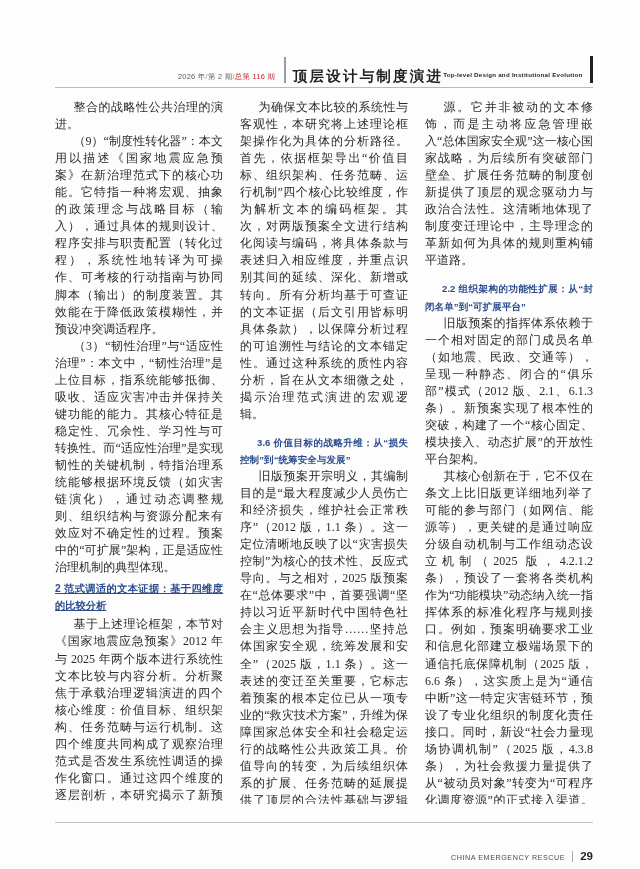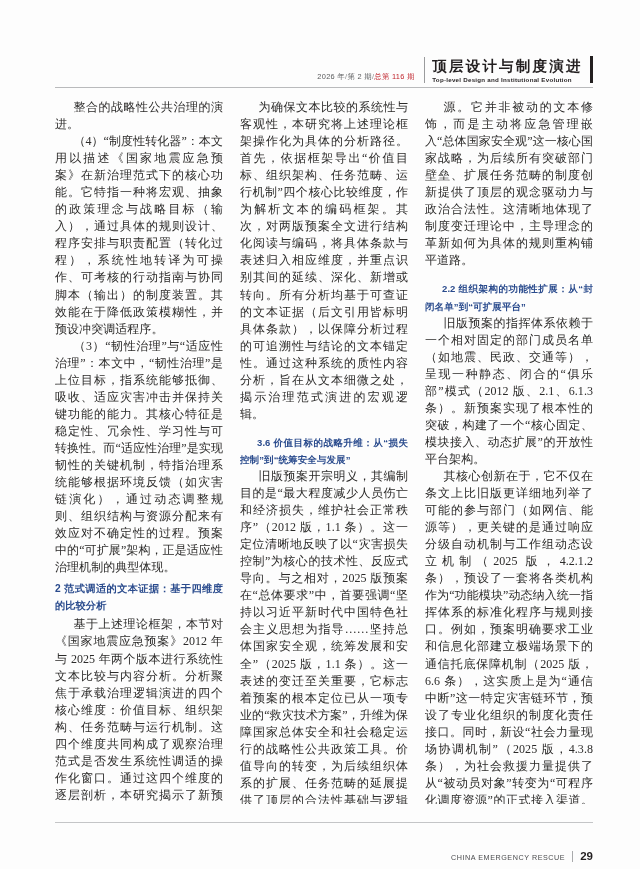--- a/index.html
+++ b/index.html
@@ -53,21 +53,21 @@
   .head-rule {
     width: 1.6px;
     align-self: stretch;
     background: #9a9b9d;
     margin: 0 7px 1px 9px;
     height: 26px;
     align-self: flex-end;
   }
   .head-titles {
     display: flex;
-    flex-direction: column;
+    flex-direction: row;
     align-items: flex-start;
     line-height: 1;
     padding-bottom: 1px;
   }
   .head-cn {
     font-family: "Liberation Serif", serif;
     font-size: 14.5px;
     font-weight: bold;
     color: #231f20;
     letter-spacing: 2.2px;
@@ -133,20 +133,21 @@
     font-weight: bold;
     letter-spacing: 0.1px;
     word-break: break-all;
   }
   h2.sec {
     font-size: 10.2px;
     line-height: 17.05px;
     text-align: justify;
     padding-top: 4px;
     padding-bottom: 2px;
+    text-decoration: underline;
   }
   h3.subsec {
     font-size: 9.5px;
     line-height: 17.05px;
     text-indent: 17px;
     text-align: justify;
     margin-top: 11px;
   }
 
   
@@ -204,21 +205,21 @@
       <div class="head-en">Top-level Design and Institutional Evolution</div>
     </div>
     <div class="head-bar"></div>
   </div>
   <div class="head-hr"></div>
 
   <div class="columns">
 
     <div class="col">
       <p class="body">整合的战略性公共治理的演进。</p>
-      <p class="body">（4）“制度性转化器”：本文用以描述《国家地震应急预案》在新治理范式下的核心功能。它特指一种将宏观、抽象的政策理念与战略目标（输入），通过具体的规则设计、程序安排与职责配置（转化过程），系统性地转译为可操作、可考核的行动指南与协同脚本（输出）的制度装置。其效能在于降低政策模糊性，并预设冲突调适程序。</p>
+      <p class="body">（9）“制度性转化器”：本文用以描述《国家地震应急预案》在新治理范式下的核心功能。它特指一种将宏观、抽象的政策理念与战略目标（输入），通过具体的规则设计、程序安排与职责配置（转化过程），系统性地转译为可操作、可考核的行动指南与协同脚本（输出）的制度装置。其效能在于降低政策模糊性，并预设冲突调适程序。</p>
       <p class="body">（3）“韧性治理”与“适应性治理”：本文中，“韧性治理”是上位目标，指系统能够抵御、吸收、适应灾害冲击并保持关键功能的能力。其核心特征是稳定性、冗余性、学习性与可转换性。而“适应性治理”是实现韧性的关键机制，特指治理系统能够根据环境反馈（如灾害链演化），通过动态调整规则、组织结构与资源分配来有效应对不确定性的过程。预案中的“可扩展”架构，正是适应性治理机制的典型体现。</p>
       <h2 class="sec">2 范式调适的文本证据：基于四维度的比较分析</h2>
       <p class="body">基于上述理论框架，本节对《国家地震应急预案》2012 年与 2025 年两个版本进行系统性文本比较与内容分析。分析聚焦于承载治理逻辑演进的四个核心维度：价值目标、组织架构、任务范畴与运行机制。这四个维度共同构成了观察治理范式是否发生系统性调适的操作化窗口。通过这四个维度的逐层剖析，本研究揭示了新预案的修订并非零散的条款增补，而是围绕“综合应急治理”范式进行的一次系统性、结构性的制度再造。</p>
     </div>
 
     <div class="col">
       <p class="body">为确保文本比较的系统性与客观性，本研究将上述理论框架操作化为具体的分析路径。首先，依据框架导出“价值目标、组织架构、任务范畴、运行机制”四个核心比较维度，作为解析文本的编码框架。其次，对两版预案全文进行结构化阅读与编码，将具体条款与表述归入相应维度，并重点识别其间的延续、深化、新增或转向。所有分析均基于可查证的文本证据（后文引用皆标明具体条款），以保障分析过程的可追溯性与结论的文本锚定性。通过这种系统的质性内容分析，旨在从文本细微之处，揭示治理范式演进的宏观逻辑。</p>
       <h3 class="subsec">3.6 价值目标的战略升维：从“损失控制”到“统筹安全与发展”</h3>
       <p class="body">旧版预案开宗明义，其编制目的是“最大程度减少人员伤亡和经济损失，维护社会正常秩序”（2012 版，1.1 条）。这一定位清晰地反映了以“灾害损失控制”为核心的技术性、反应式导向。与之相对，2025 版预案在“总体要求”中，首要强调“坚持以习近平新时代中国特色社会主义思想为指导……坚持总体国家安全观，统筹发展和安全”（2025 版，1.1 条）。这一表述的变迁至关重要，它标志着预案的根本定位已从一项专业的“救灾技术方案”，升维为保障国家总体安全和社会稳定运行的战略性公共政策工具。价值导向的转变，为后续组织体系的扩展、任务范畴的延展提供了顶层的合法性基础与逻辑起点，使地震应急工作更深地嵌入国家治理现代化与安全能力建设的宏大叙事之中。</p>
       <p class="body">理论意涵解读：价值目标的升维，适应灾害冲击并保持关键功能的能力</p>

